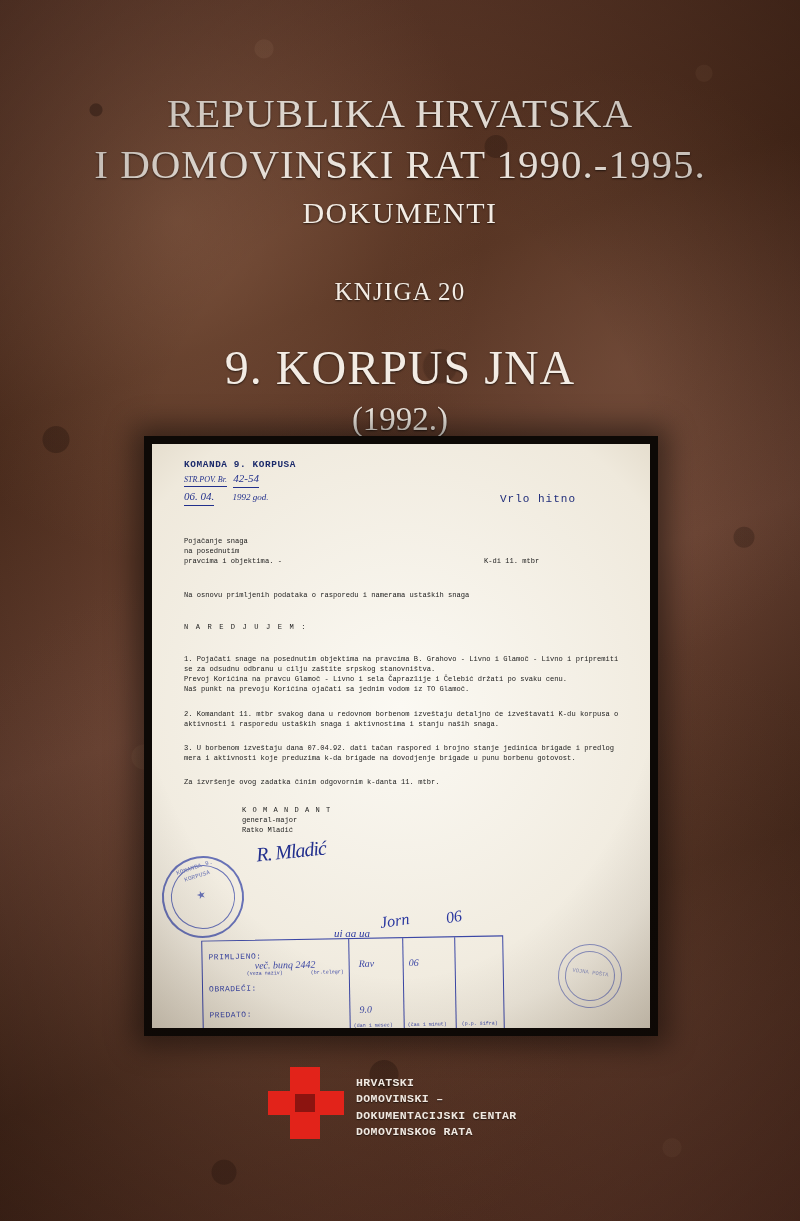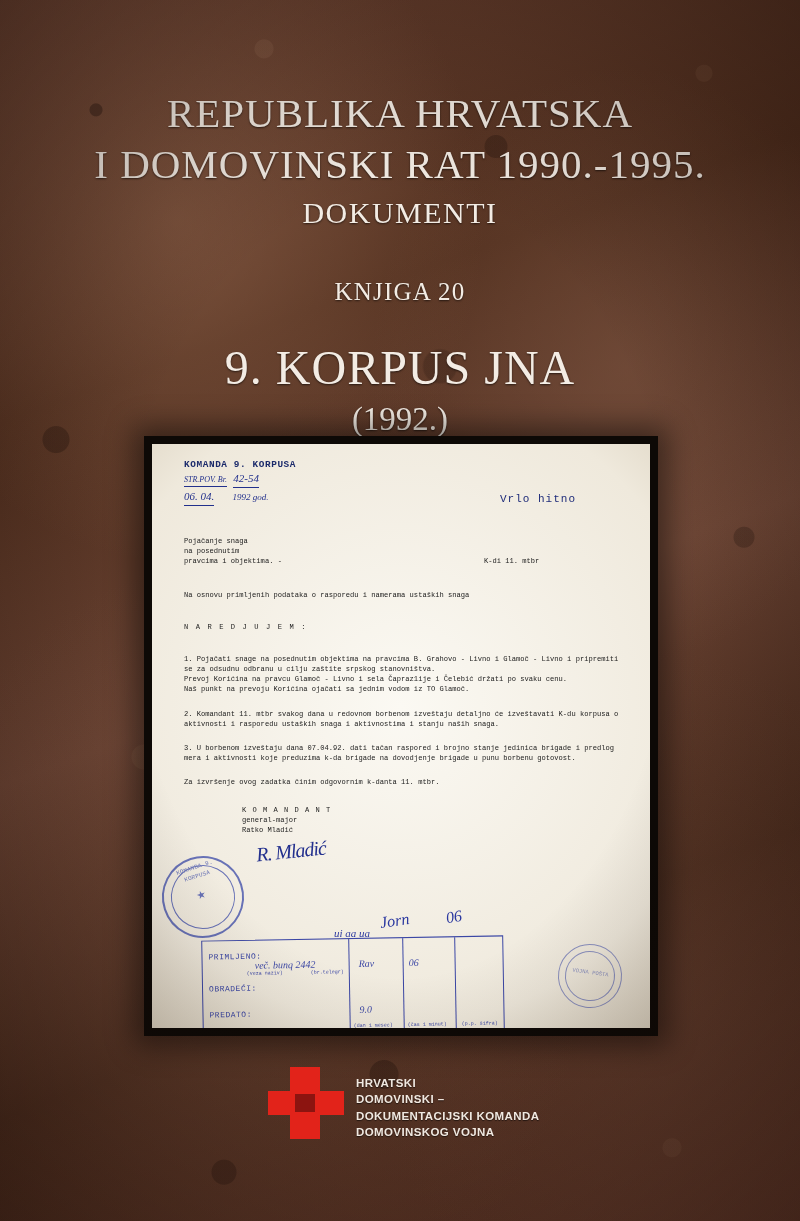--- a/index.html
+++ b/index.html
@@ -295,21 +295,21 @@
   }
   .sq {
     position: absolute;
     background: #e2231a;
   }
   #logo-text {
     position: absolute;
     left: 88px;
     top: 12px;
     color: #f1e9e1;
-    font-family: Liberation Sans, sans-serif;
+    font-family: Liberation Mono, monospace;
     font-size: 11.5px;
     font-weight: bold;
     line-height: 1.42;
     letter-spacing: .4px;
     text-shadow: 0 1px 1px rgba(0,0,0,0.55);
   }
 </style>
 </head>
 <body>
 
@@ -412,18 +412,18 @@
   <div id="logo-block">
     <div id="logo-mark">
       <div class="sq" style="left:22px; top:0px;  width:30px; height:24px;"></div>
       <div class="sq" style="left:0px;  top:24px; width:76px; height:24px;"></div>
       <div class="sq" style="left:22px; top:48px; width:30px; height:24px;"></div>
       <div class="sq" style="left:27px; top:27px; width:20px; height:18px; background:#8c1410;"></div>
     </div>
     <div id="logo-text">
       <div>HRVATSKI</div>
       <div>DOMOVINSKI –</div>
-      <div>DOKUMENTACIJSKI KOMANDA</div>
-      <div>DOMOVINSKOG VOJNA</div>
+      <div>DOKUMENTACIJSKI CENTAR</div>
+      <div>DOMOVINSKOG RATA</div>
     </div>
   </div>
 
 </div>
 
 </body></html>

